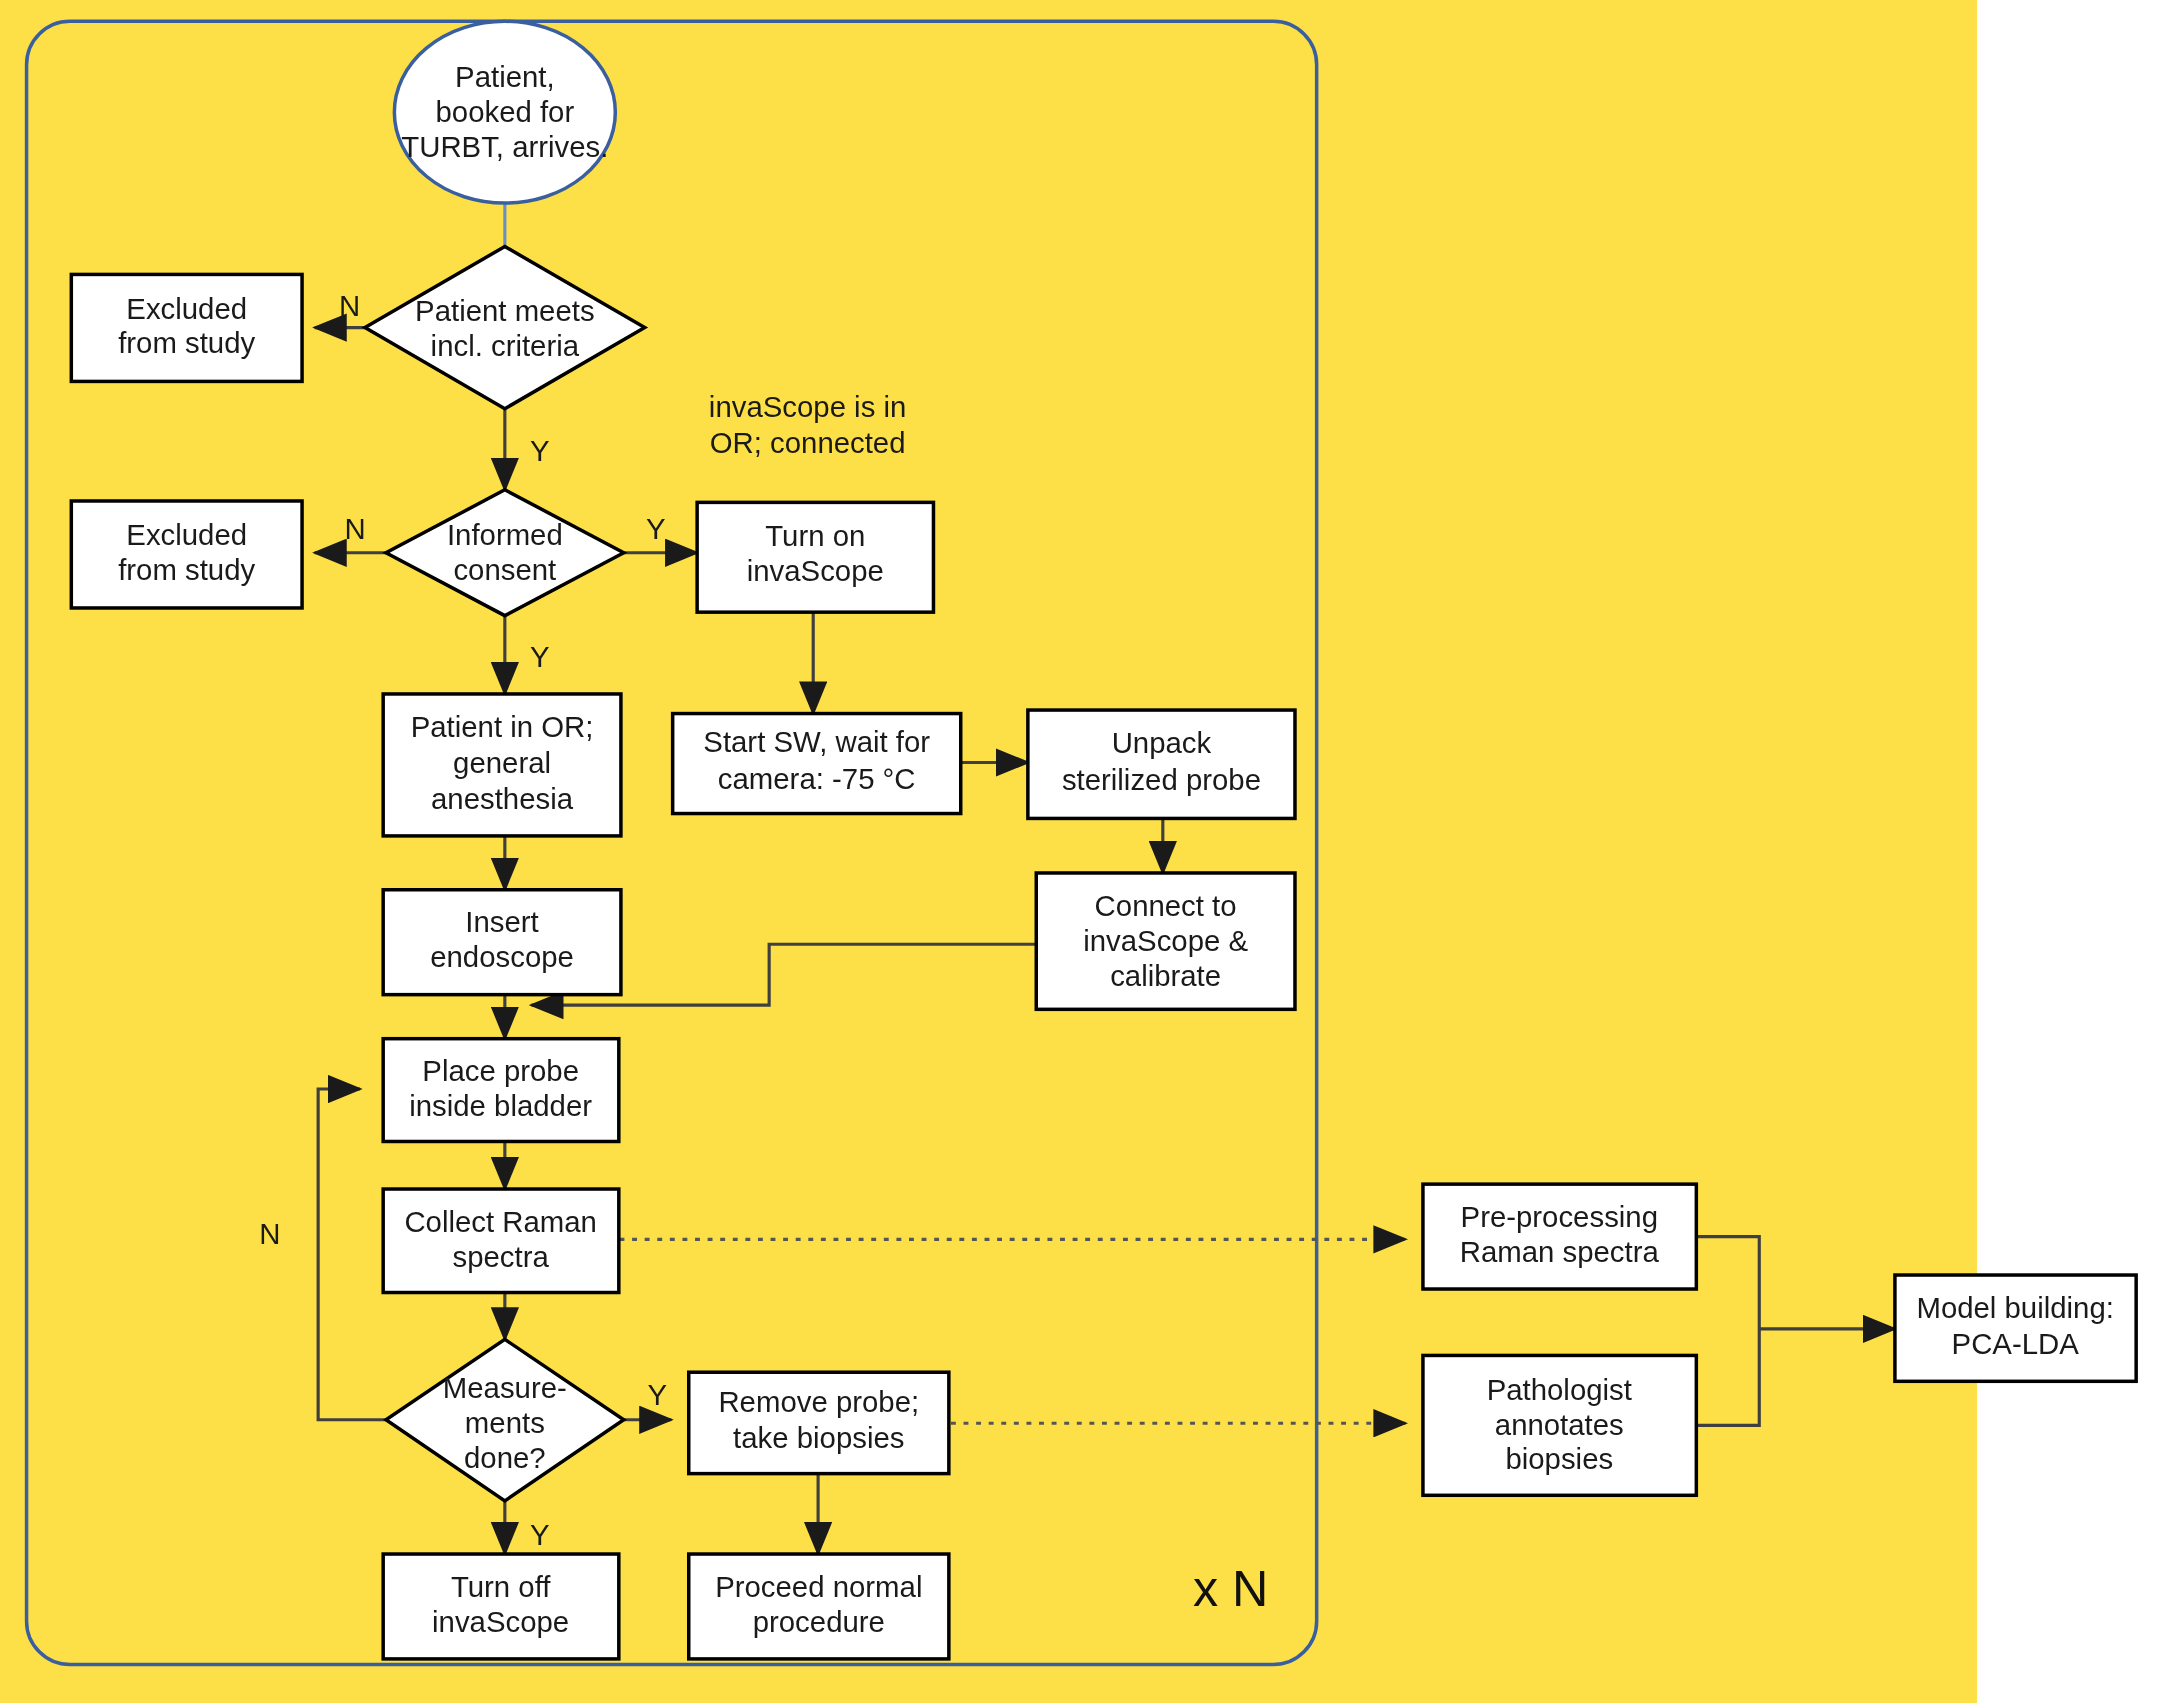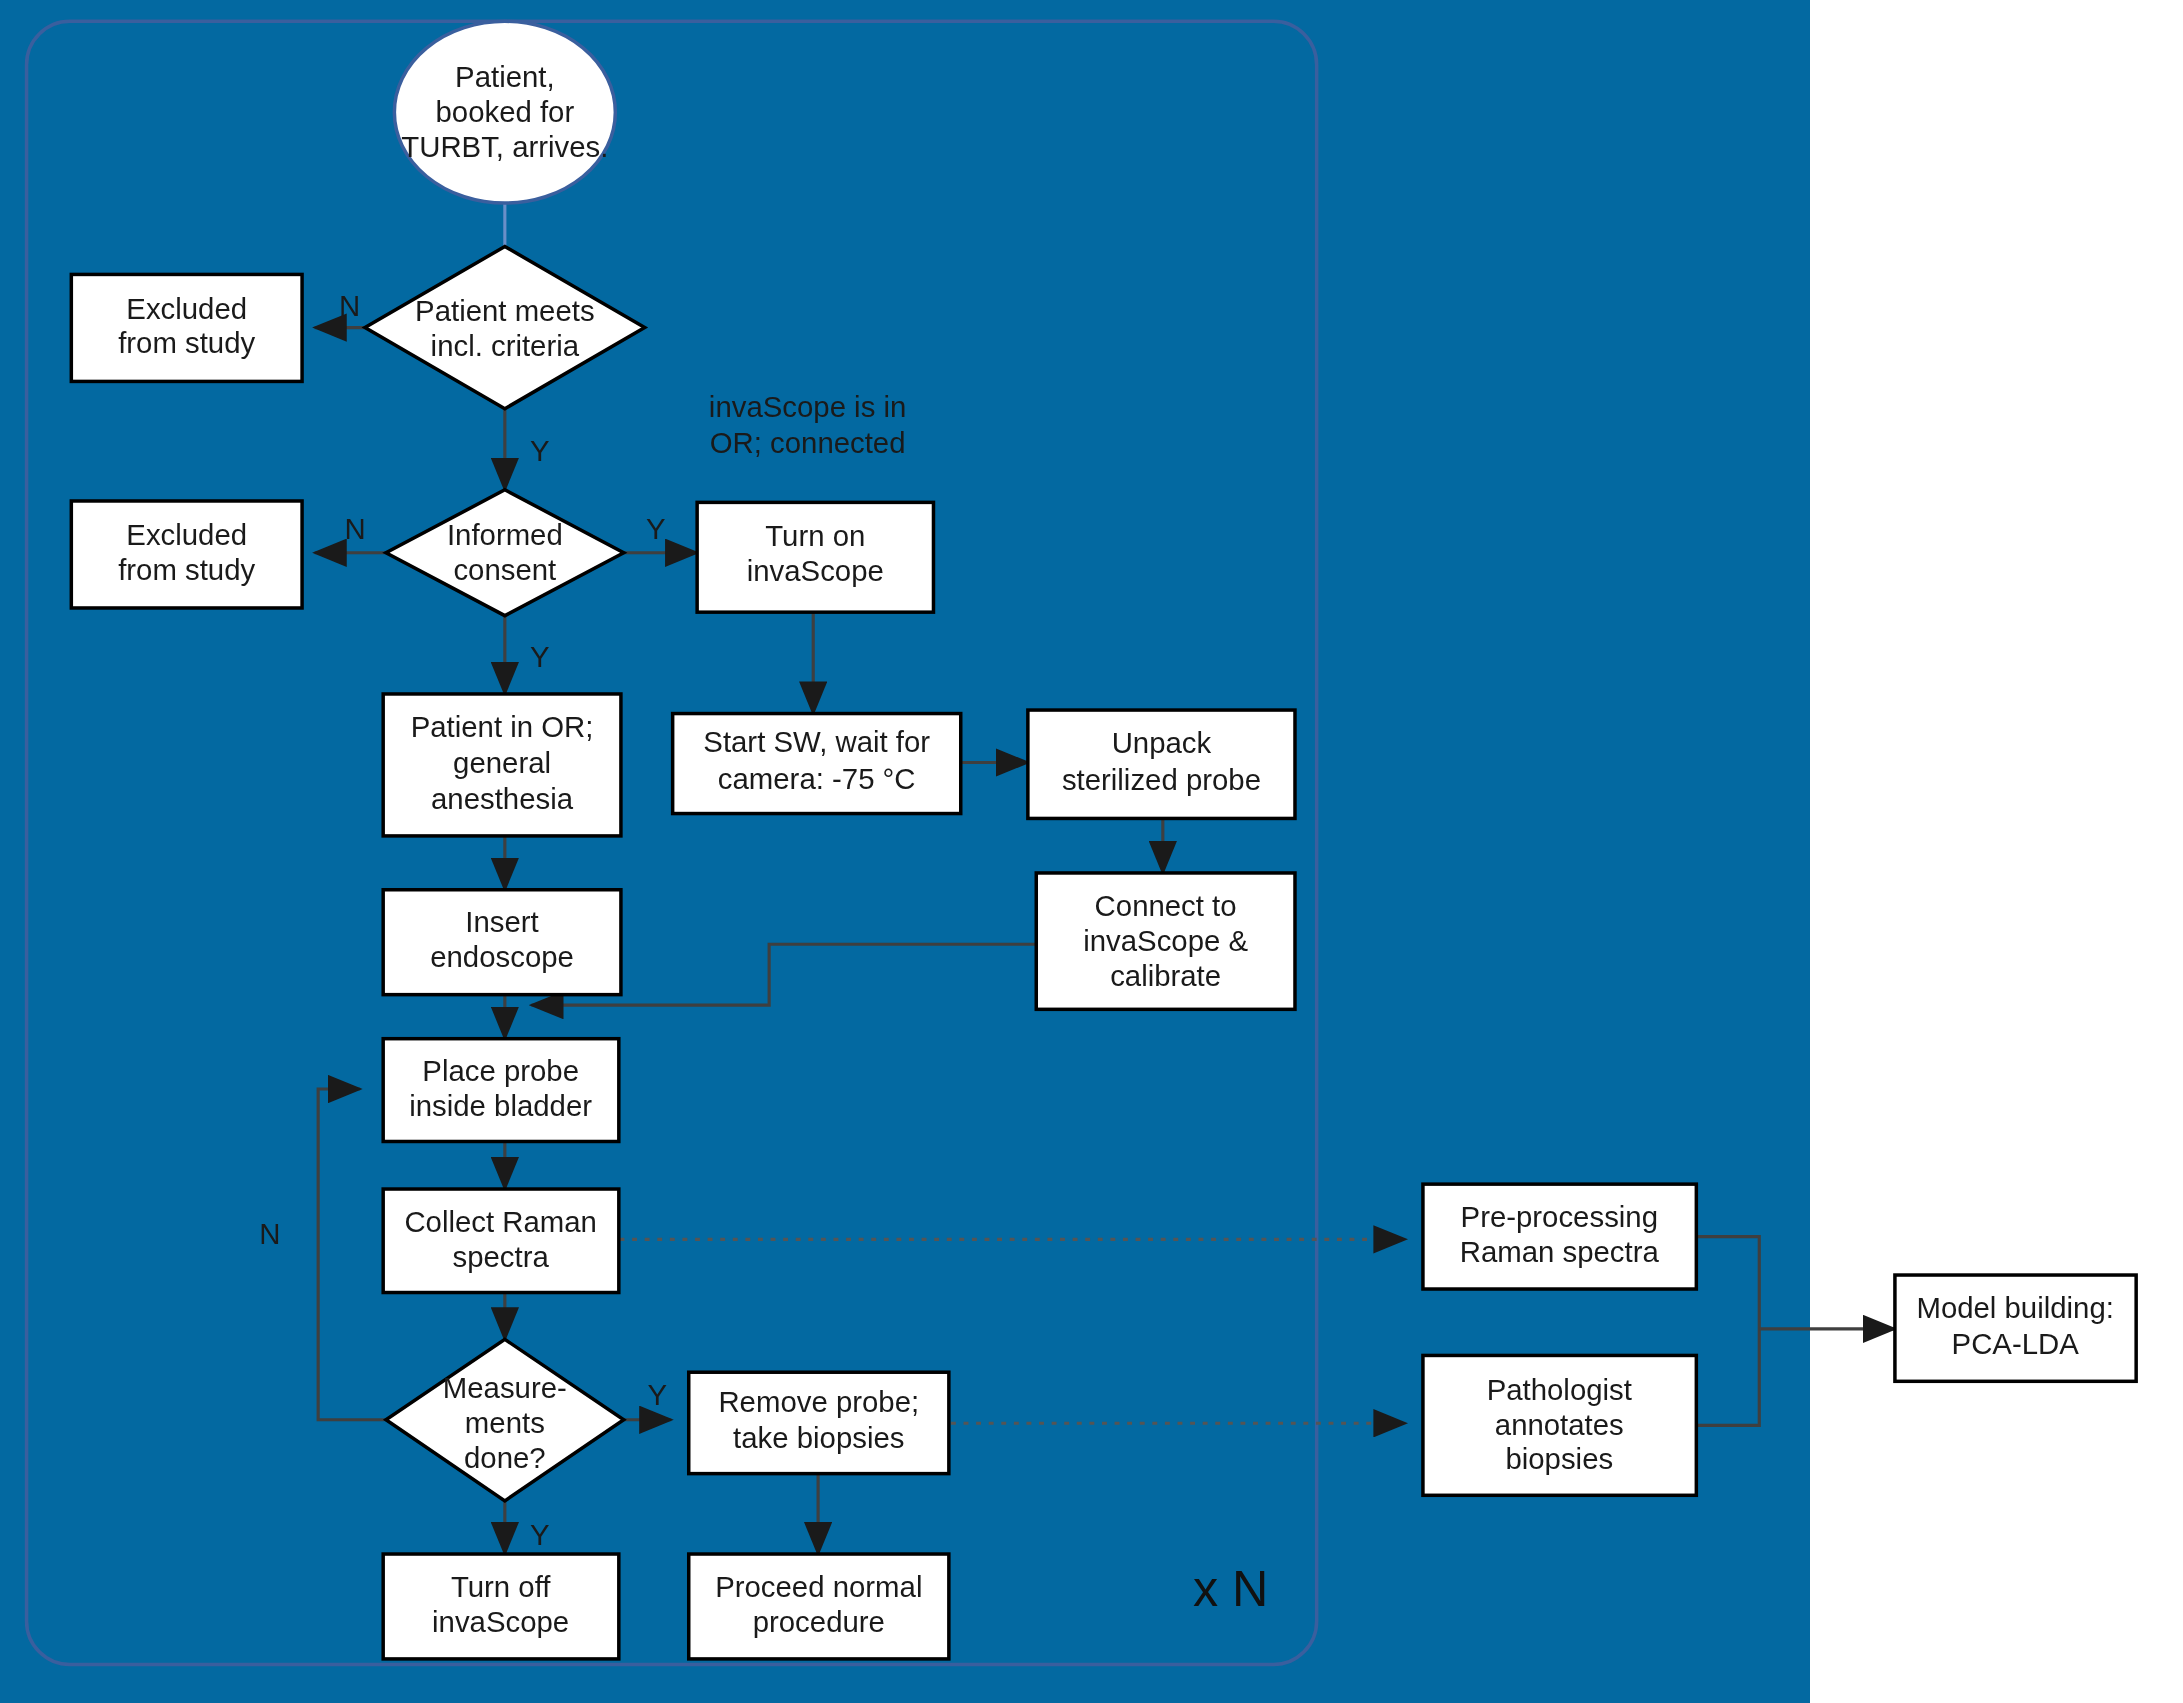--- a/index.html
+++ b/index.html
@@ -2,23 +2,23 @@
 <html style="font-size:11.2px"><head>
 <meta charset="utf-8">
 <style>
   html, body {
     margin: 0;
     padding: 0;
     background: #ffffff;
   }
   #root {
     position: relative;
-    width: 1810px;
+    width: 1977px;
     height: 1704px;
-    background: #0369a1;
+    background: #fde047;
     font-family: "Liberation Sans", sans-serif;
   }
   svg.flow {
     display: block;
     width: 2183px;
     height: 1704px;
   }
   .node-rect {
     fill: #ffffff;
     stroke: #000000;

